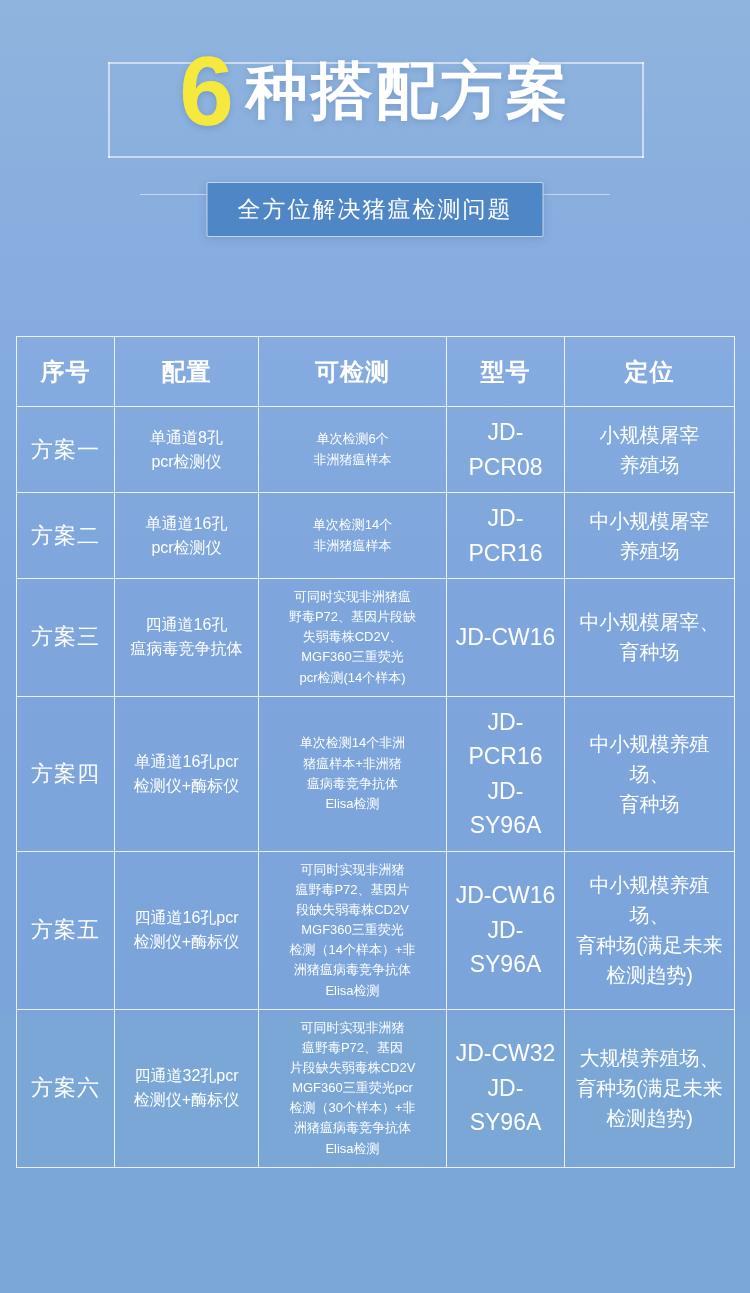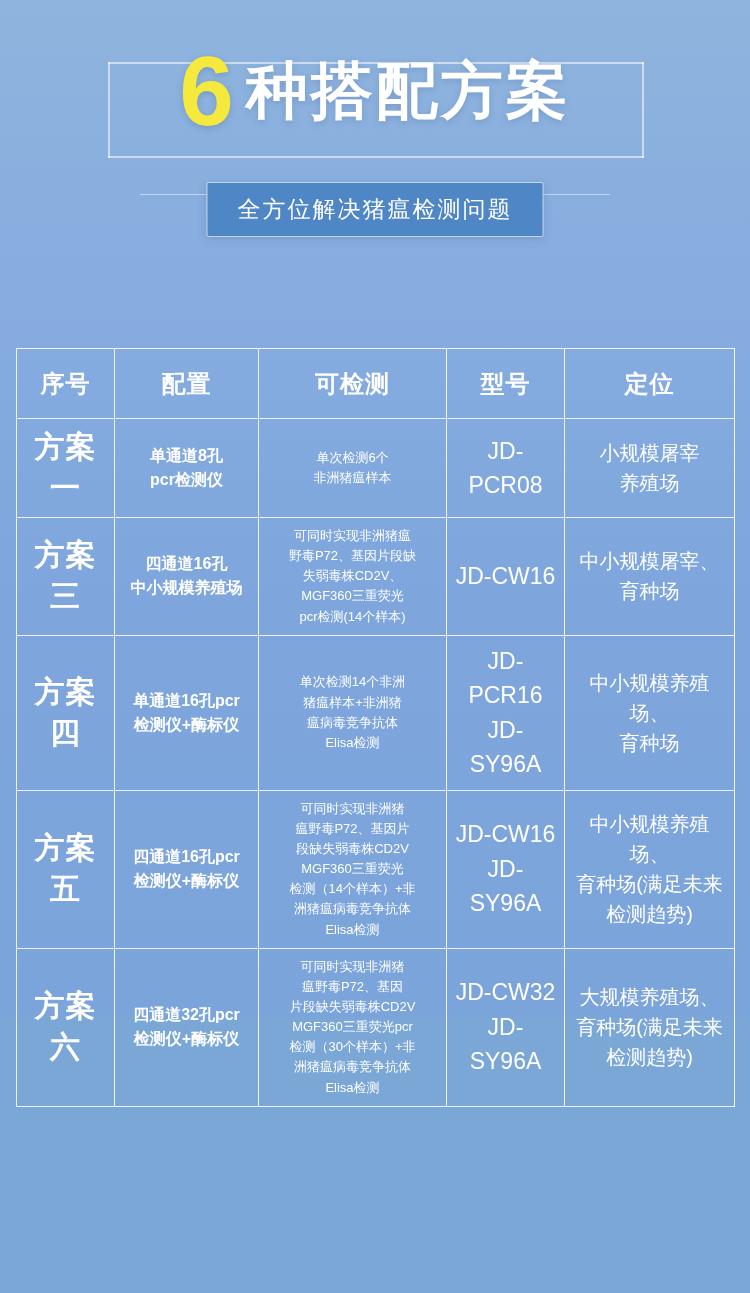--- a/index.html
+++ b/index.html
@@ -106,21 +106,20 @@
   .table-wrap {
     position: absolute;
     left: 16px;
     top: 336px;
     width: 718px;
   }
   table.plan-table {
     width: 718px;
     border-collapse: collapse;
     table-layout: fixed;
-    margin-top: 12px;
   }
   table.plan-table td, table.plan-table th {
     border: 1px solid rgba(255,255,255,0.85);
     text-align: center;
     vertical-align: middle;
     color: #ffffff;
     padding: 8px 6px;
     box-sizing: border-box;
   }
   table.plan-table thead th {
@@ -129,28 +128,27 @@
     height: 70px;
     letter-spacing: 1px;
   }
   .col-1 { width: 98px; }
   .col-2 { width: 144px; }
   .col-3 { width: 188px; }
   .col-4 { width: 118px; }
   .col-5 { width: 170px; }
 
   td.cell-no {
-    font-size: 30px;
-    font-weight: bold;
+    font-size: 22px;
+    font-weight: normal;
     letter-spacing: 1px;
   }
   td.cell-cfg {
     font-size: 16px;
     line-height: 1.5;
-    font-weight: bold;
   }
   td.cell-detect {
     font-size: 13px;
     line-height: 1.55;
   }
   td.cell-model {
     font-size: 23px;
     line-height: 1.5;
   }
   td.cell-pos {
@@ -197,23 +195,33 @@
           <td class="cell-no">方案一</td>
           <td class="cell-cfg multiline">单通道8孔
 pcr检测仪</td>
           <td class="cell-detect multiline">单次检测6个
 非洲猪瘟样本</td>
           <td class="cell-model multiline">JD-PCR08</td>
           <td class="cell-pos multiline">小规模屠宰
 养殖场</td>
         </tr>
         <tr>
+          <td class="cell-no">方案二</td>
+          <td class="cell-cfg multiline">单通道16孔
+pcr检测仪</td>
+          <td class="cell-detect multiline">单次检测14个
+非洲猪瘟样本</td>
+          <td class="cell-model multiline">JD-PCR16</td>
+          <td class="cell-pos multiline">中小规模屠宰
+养殖场</td>
+        </tr>
+        <tr>
           <td class="cell-no">方案三</td>
           <td class="cell-cfg multiline">四通道16孔
-中小规模养殖场</td>
+瘟病毒竞争抗体</td>
           <td class="cell-detect multiline">可同时实现非洲猪瘟
 野毒P72、基因片段缺
 失弱毒株CD2V、
 MGF360三重荧光
 pcr检测(14个样本)</td>
           <td class="cell-model multiline">JD-CW16</td>
           <td class="cell-pos multiline">中小规模屠宰、
 育种场</td>
         </tr>
         <tr>

